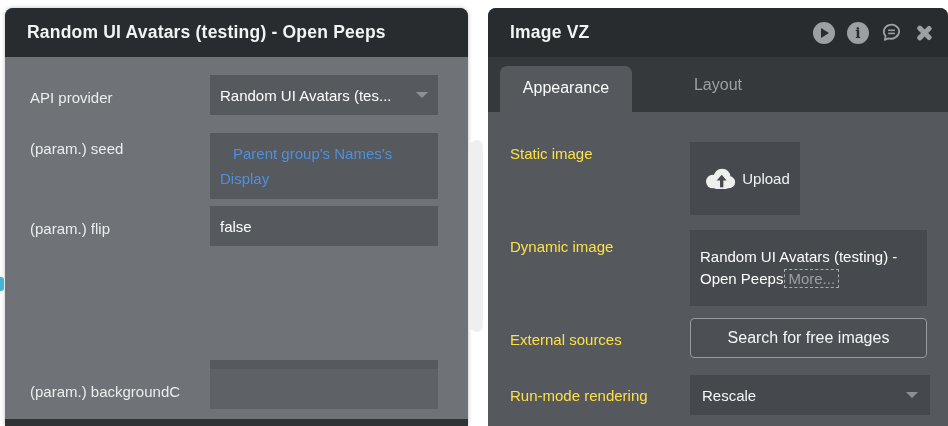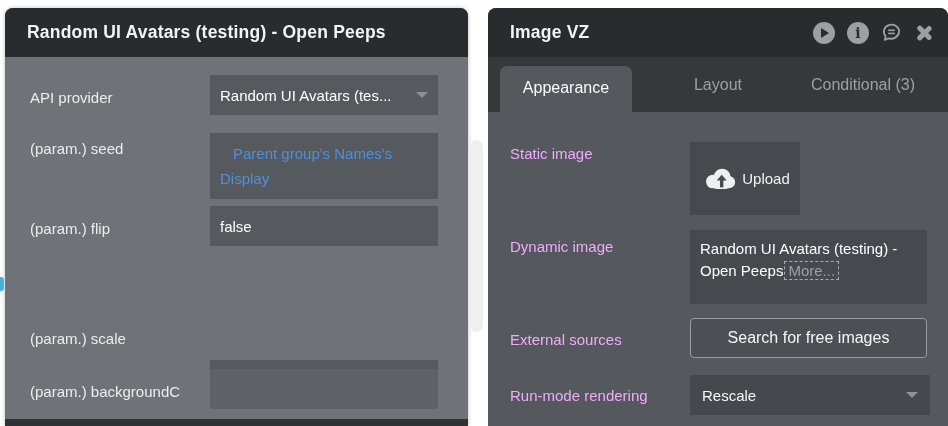--- a/index.html
+++ b/index.html
@@ -38,28 +38,28 @@
   .right-panel{left:488px;width:460px;height:418px;background:var(--right-body);border-radius:8px 8px 0 0;}
   .tabbar{position:relative;height:55px;background:var(--tabbar-bg);}
   .tab-active{position:absolute;left:12px;top:9px;width:132px;height:52px;background:var(--right-body);
     border-radius:7px 7px 0 0;display:flex;align-items:flex-start;justify-content:center;z-index:2;}
   .tab-active .tab-label{color:#fafbfb;font-size:16px;margin-top:13px;}
   .tab-inactive{position:absolute;top:0;height:55px;display:flex;align-items:center;justify-content:center;
     color:var(--muted);font-size:16px;cursor:default;}
   .tab-layout{left:160px;width:140px;}
   .tab-conditional{left:300px;width:150px;}
 
-  .rrow-label{position:absolute;left:22px;color:#f0abfc;font-size:15px;white-space:nowrap;}
+  .rrow-label{position:absolute;left:22px;color:#fde047;font-size:15px;white-space:nowrap;}
 
   .upload-btn{position:absolute;left:202px;top:134px;width:110px;height:73px;background:var(--right-field);
     display:flex;flex-direction:row;align-items:center;justify-content:center;gap:4px;cursor:pointer;}
   .upload-btn span{color:#f2f3f3;font-size:15px;}
 
   .dyn-box{position:absolute;left:202px;top:222px;width:237px;min-height:74px;background:var(--right-field);
-    padding:8px 10px;color:#fff;font-size:15px;line-height:22px;}
+    padding:16px 10px;color:#fff;font-size:15px;line-height:22px;}
   .dyn-box .dyn-value{text-indent:13px;}
   .more-chip{color:var(--muted);border:1px dashed #a7abae;padding:0 3px;margin-left:1px;white-space:nowrap;}
 
   .search-btn{position:absolute;left:202px;top:310px;width:237px;height:40px;background:#4c4f53;
     border:1px solid #989c9f;border-radius:4px;color:#f5f6f6;font-size:16px;
     display:flex;align-items:center;justify-content:center;cursor:pointer;}
 
   .rescale-dd{position:absolute;left:202px;top:367px;width:240px;height:40px;background:#45484c;
     color:#f5f6f6;font-size:15px;display:flex;align-items:center;padding:0 12px;cursor:pointer;}
 
@@ -103,21 +103,20 @@
 
     <div class="lrow" style="top:190px;height:48px;padding-left:9px;">
       <div class="flabel" style="top:22px;">(param.) flip</div>
       <div class="lfield" style="top:8px;height:40px;">
         <span>false</span>
       </div>
     </div>
 
 
     <div class="lrow" style="top:300px;height:48px;">
-      <div class="flabel" style="top:22px;">(param.) scale</div>
       <div class="lfield" style="top:8px;height:40px;margin-top:44px;">
         <span>100</span>
       </div>
     </div>
 
     <div class="lrow" style="top:353px;height:48px;">
       <div class="flabel" style="top:22px;">(param.) backgroundC</div>
       <div class="lfield" style="top:8px;height:40px;background:#5e6165;">
         <span></span>
       </div>
@@ -148,23 +147,20 @@
       </div>
     </div>
 
     <div class="tabbar">
       <div class="tab-active">
         <span class="tab-label">Appearance</span>
       </div>
       <div class="tab-inactive tab-layout">
         <span>Layout</span>
       </div>
-      <div class="tab-inactive tab-conditional">
-        <span>Conditional (3)</span>
-      </div>
     </div>
 
     <div class="rrow-label" style="top:137px;">Static image</div>
     <div class="upload-btn">
       <svg width="38" height="27" viewBox="0 0 36 26">
         <g fill="#eef0f0">
           <circle cx="12" cy="16" r="6.5"></circle>
           <circle cx="21" cy="11.5" r="8"></circle>
           <circle cx="27.5" cy="16.5" r="6"></circle>
           <rect x="11" y="14" width="18" height="9" rx="4.5"></rect>

